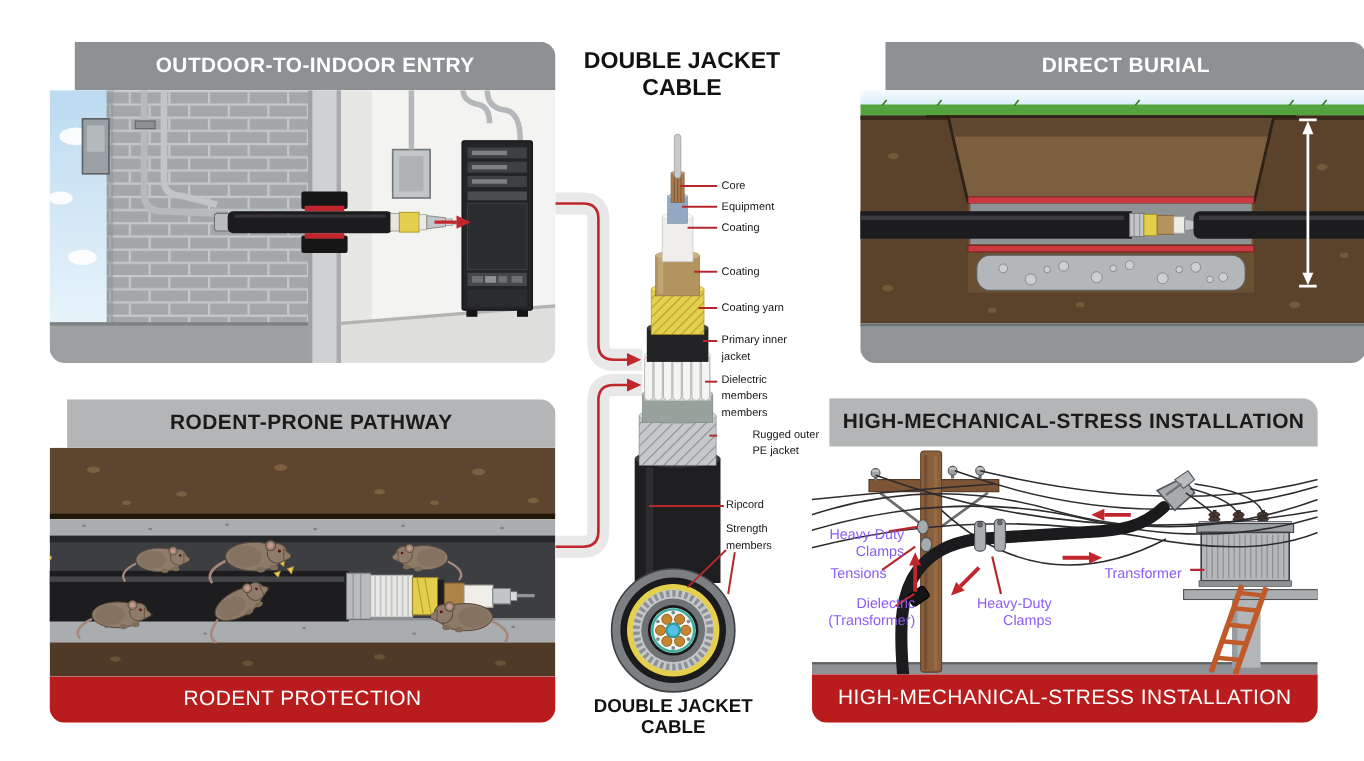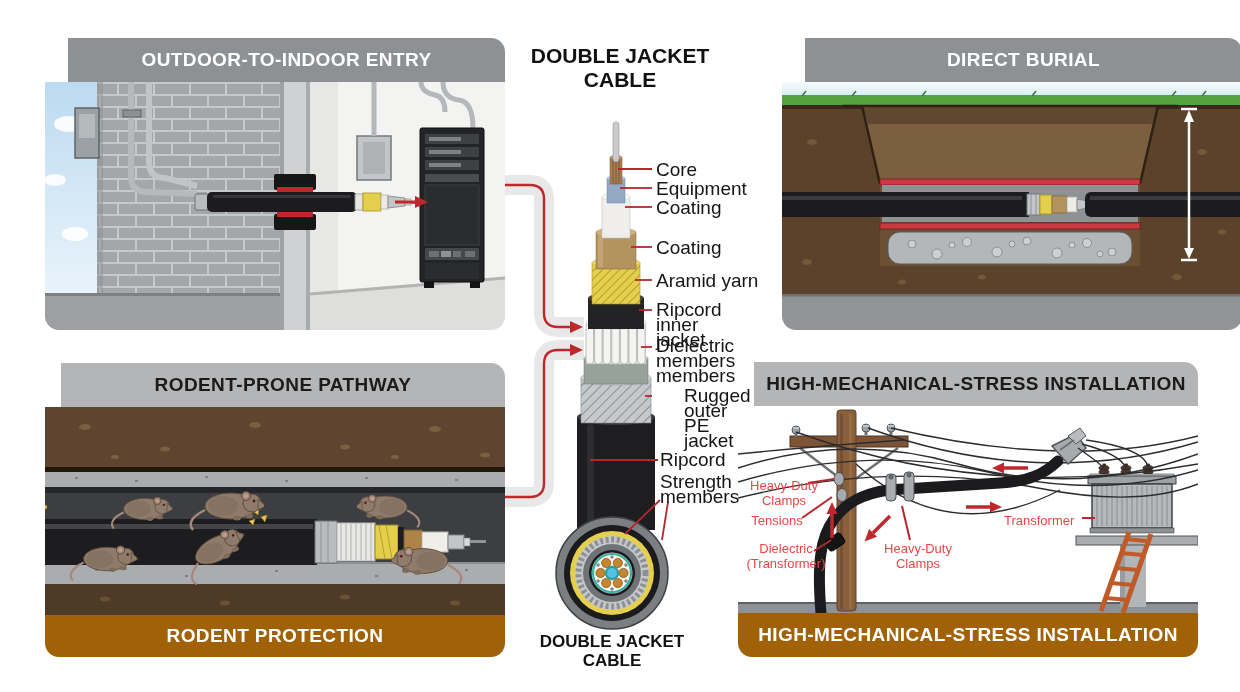--- a/index.html
+++ b/index.html
@@ -4,28 +4,28 @@
 <style>
   html,body{margin:0;padding:0;background:#fff;}
   .stage{position:relative;width:1240px;height:692px;background:#fff;overflow:hidden;
          font-family:"Liberation Sans",sans-serif;}
   .panel{position:absolute;border-radius:14px;overflow:hidden;}
   .panel .hdr{height:44px;display:flex;align-items:center;justify-content:center;
     font-weight:bold;font-size:19px;letter-spacing:.4px;}
   .hdr-dark{background:#8e9194;color:#fff;margin-left:23px;}
   .hdr-light{background:#b3b5b7;color:#1b1b1b;margin-left:16px;}
   .panel .ftr{height:42px;display:flex;align-items:center;justify-content:center;
-    font-weight:bold;font-size:19px;letter-spacing:.4px;background:#a16207;color:#fff;}
+    font-weight:normal;font-size:19px;letter-spacing:.4px;background:#b91c1c;color:#fff;}
   .panel svg{display:block;}
   .center-title{position:absolute;left:520px;top:44px;width:200px;text-align:center;
     font-weight:bold;font-size:21px;line-height:24px;color:#111;white-space:pre-line;}
   .center-caption{position:absolute;left:532px;top:632px;width:160px;text-align:center;
     font-weight:bold;font-size:17px;line-height:19px;color:#111;white-space:pre-line;}
-  .clabel{position:absolute;font-size:19px;line-height:15px;color:#151515;}
-  .brlabel{position:absolute;font-size:13px;line-height:15px;color:#ef4444;text-align:center;}
+  .clabel{position:absolute;font-size:10px;line-height:15px;color:#151515;}
+  .brlabel{position:absolute;font-size:13px;line-height:15px;color:#8b5cf6;text-align:right;}
   #tl{left:45px;top:38px;width:460px;height:292px;}
   #tr{left:782px;top:38px;width:460px;height:292px;}
   #bl{left:45px;top:363px;width:460px;height:294px;}
   #br{left:738px;top:362px;width:460px;height:295px;}
   #br .ftr{height:44px;}
   #center-art{position:absolute;left:500px;top:100px;}
 </style>
 </head>
 <body>
 
@@ -606,22 +606,22 @@
       <line x1="90" y1="360" x2="158" y2="360"></line>
       <line x1="160" y1="400" x2="125" y2="434"></line>
       <line x1="168" y1="402" x2="162" y2="440"></line>
     </g>
   </svg>
 
   <div class="clabel" style="left:656px;top:162px;">Core</div>
   <div class="clabel" style="left:656px;top:181px;">Equipment</div>
   <div class="clabel" style="left:656px;top:200px;">Coating</div>
   <div class="clabel" style="left:656px;top:240px;">Coating</div>
-  <div class="clabel" style="left:656px;top:273px;">Aramid yarn</div>
-  <div class="clabel" style="left:656px;top:302px;width:78px;">Ripcord inner jacket</div>
+  <div class="clabel" style="left:656px;top:273px;">Coating yarn</div>
+  <div class="clabel" style="left:656px;top:302px;width:78px;">Primary inner jacket</div>
   <div class="clabel" style="left:656px;top:338px;width:62px;">Dielectric members members</div>
   <div class="clabel" style="left:656px;top:388px;width:62px;margin-left:28px;">Rugged outer PE jacket</div>
   <div class="clabel" style="left:660px;top:452px;">Ripcord</div>
   <div class="clabel" style="left:660px;top:474px;width:64px;">Strength members</div>
 
   <div class="center-caption">DOUBLE JACKET
 CABLE</div>
 </div>
 
 </body></html>

